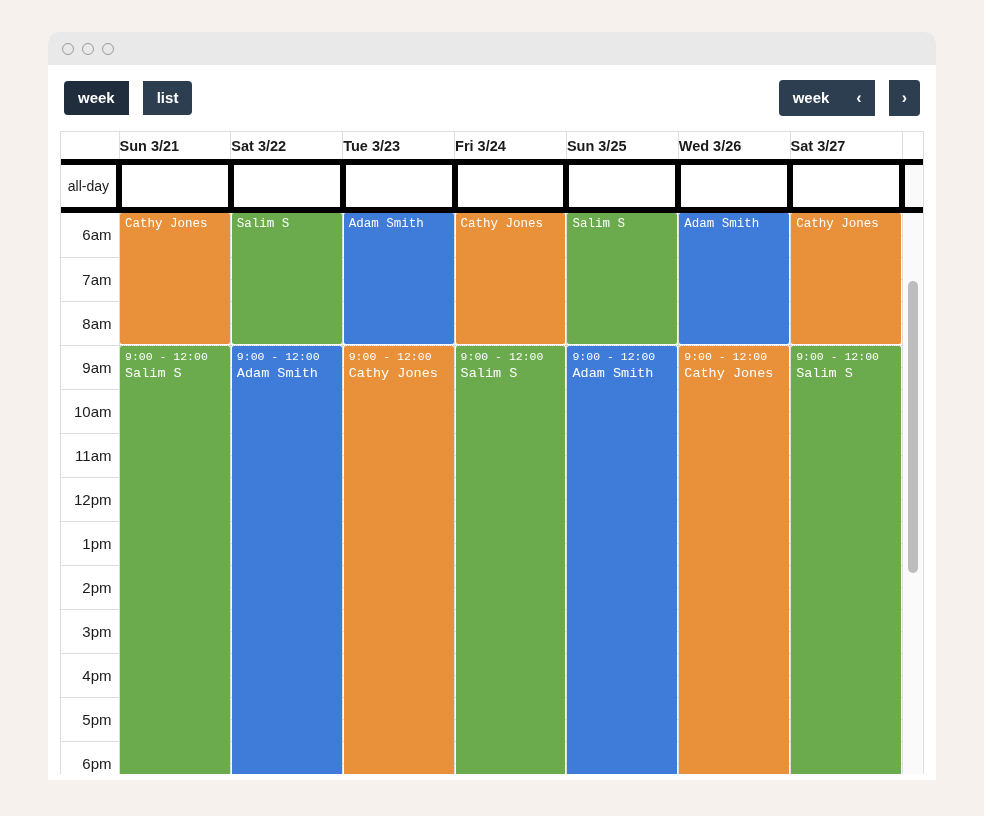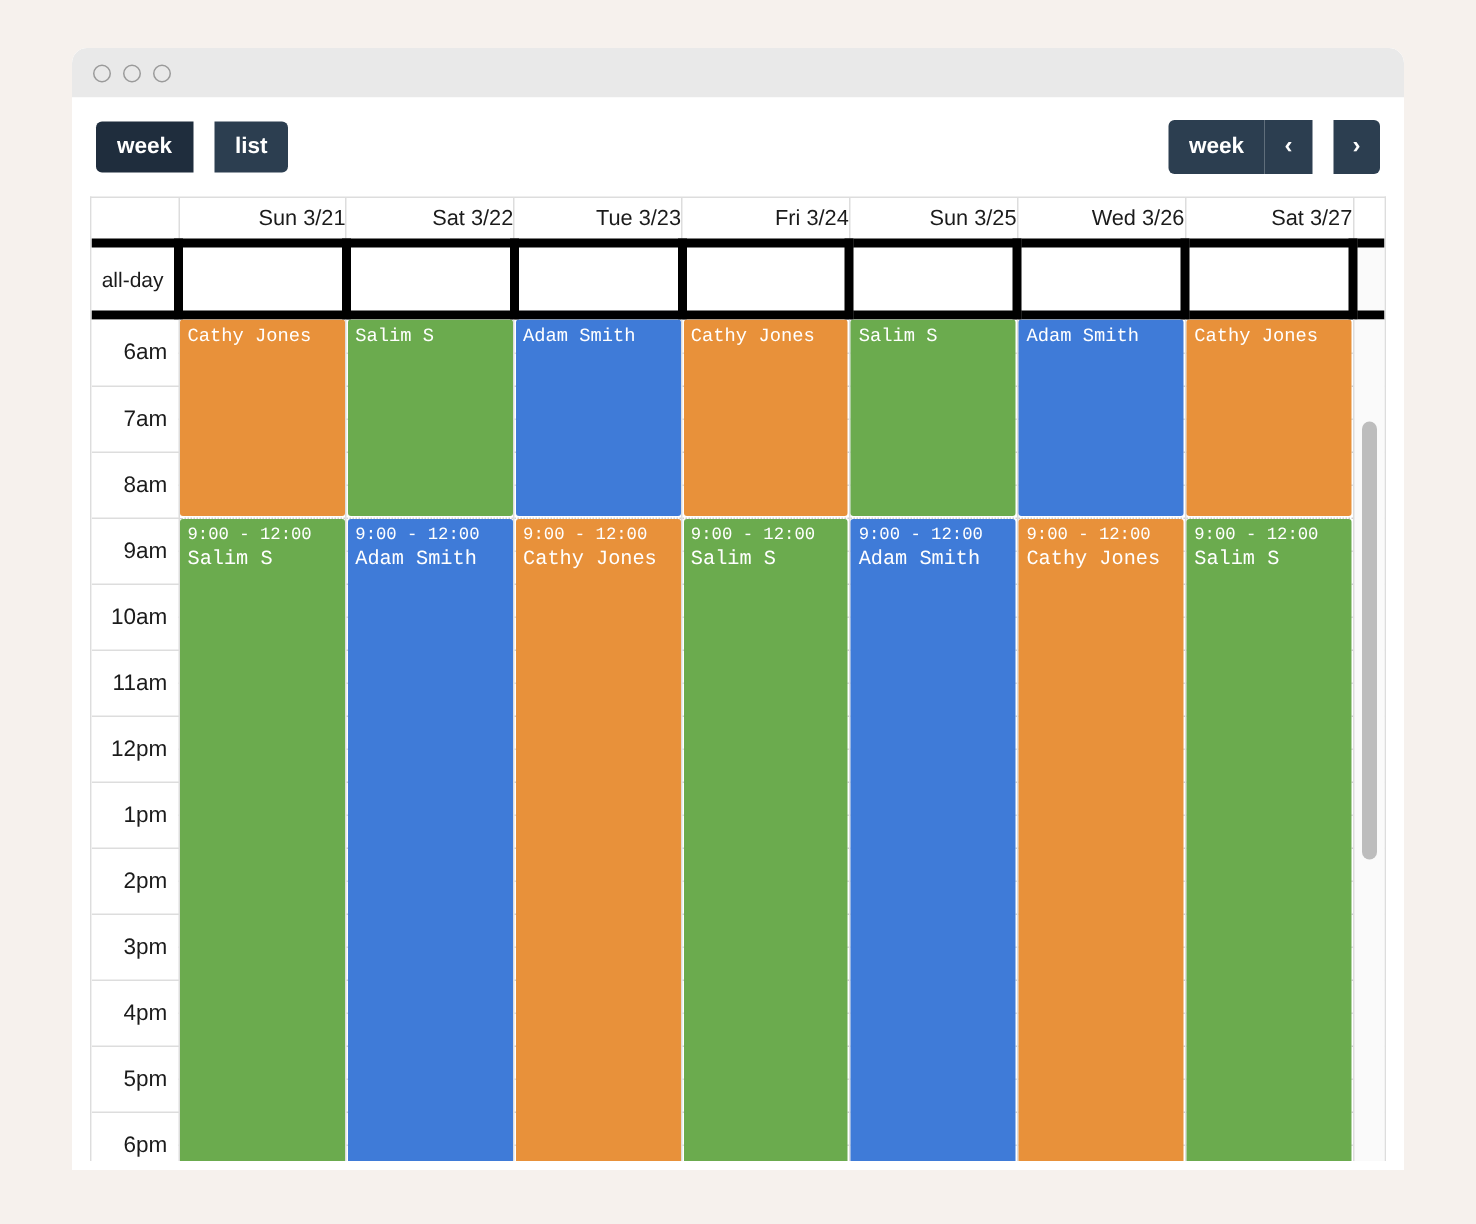--- a/index.html
+++ b/index.html
@@ -97,23 +97,23 @@
 
   .axis-col { width: 58px; }
   .scroll-col { width: 21px; }
 
   
   .head-row th {
     border: 1px solid #dddddd;
     border-top: none;
     height: 30px;
     font-size: 14.5px;
-    font-weight: normal;
+    font-weight: bold;
     color: #1b1b1b;
-    text-align: right;
+    text-align: left;
     vertical-align: middle;
     background: #ffffff;
   }
   .head-row th.axis-col,
   .head-row th.scroll-col { border-left: none; }
   .head-row th.scroll-col { border-right: none; }
 
   
   .allday-row td {
     border: 6px solid #000000;

